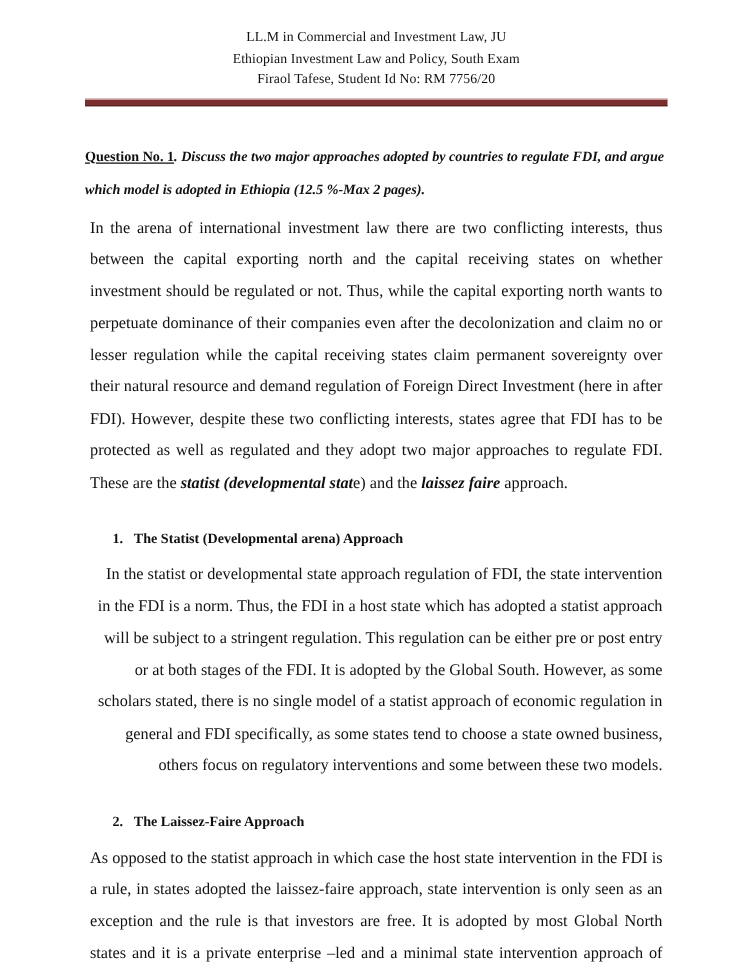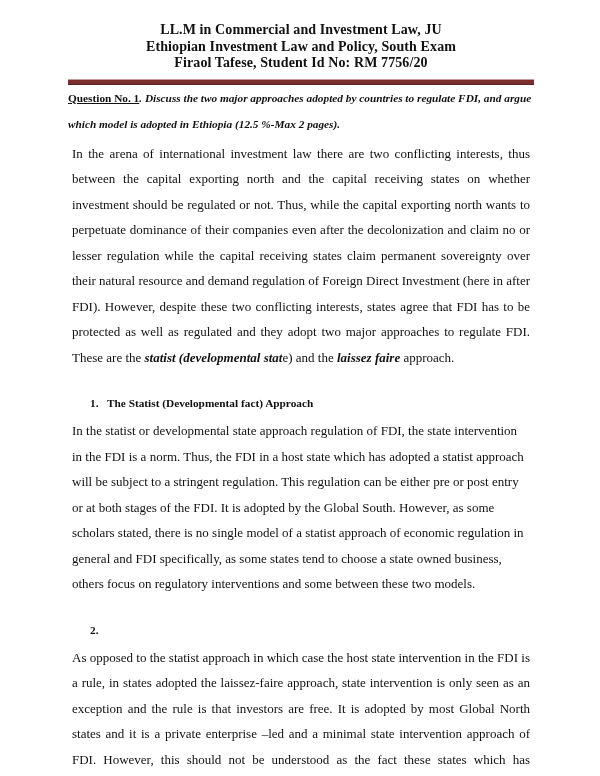--- a/index.html
+++ b/index.html
@@ -30,38 +30,39 @@
     top: 0;
     width: 466px;
   }
 
   
   .doc-header {
     padding-top: 22px;
     text-align: center;
   }
   .doc-header .hline {
-    font-weight: bold;
-    font-size: 14px;
+    font-weight: normal;
+    font-size: 11px;
     line-height: 16.5px;
     letter-spacing: 0.1px;
     white-space: nowrap;
   }
 
   .header-rule {
     margin-top: 7px;
     height: 6px;
     background: #7b2e2e;
     border-top: 1px solid #c79a9a;
     border-bottom: 1px solid #5d2020;
     box-sizing: border-box;
   }
 
   
   .question-block {
+    margin-top: 28px;
     font-size: 11.3px;
     line-height: 26px;
     text-align: left;
   }
   .q-label {
     font-weight: bold;
     text-decoration: underline;
   }
   .q-prompt {
     font-weight: bold;
@@ -70,21 +71,21 @@
 
   
   p.body {
     margin: 4px;
     font-size: 13px;
     line-height: 25.5px;
     text-align: justify;
     text-justify: inter-word;
   }
   p.body.left {
-    text-align: left;
+    text-align: right;
   }
   .para-gap-1 { margin-top: 22px; }
   .para-gap-2 { margin-top: 20px; }
 
   .bi { font-weight: bold; font-style: italic; }
 
   
   .num-heading {
     margin-top: 22px;
     margin-bottom: 0;
@@ -120,25 +121,26 @@
 
     <div class="question-block">
       <span class="q-label">Question No. 1</span><span class="q-prompt">.</span>
       <span class="q-prompt">Discuss the two major approaches adopted by countries to regulate FDI, and argue which model is adopted in Ethiopia (12.5 %-Max 2 pages).</span>
     </div>
 
     <p class="body para-gap-1"><span>In the arena of international investment law there are two conflicting interests, thus between the capital exporting north and the capital receiving states on whether investment should be regulated or not. Thus, while the capital exporting north wants to perpetuate dominance of their companies even after the decolonization and claim no or lesser regulation while the capital receiving states claim permanent sovereignty over their natural resource and demand regulation of Foreign Direct Investment (here in after FDI). However, despite these two conflicting interests, states agree that FDI has to be protected as well as regulated and they adopt two major approaches to regulate FDI. These are the </span><span class="bi">statist (developmental stat</span><span>e) and the </span><span class="bi">laissez faire</span><span> approach.</span></p>
 
     <div class="num-heading">
       <span class="marker">1.</span>
-      <span class="htext">The Statist (Developmental fact) Approach</span>
+      <span class="htext">The Statist (Developmental arena) Approach</span>
     </div>
 
     <p class="body left para-gap-2">In the statist or developmental state approach regulation of FDI, the state intervention in the FDI is a norm. Thus, the FDI in a host state which has adopted a statist approach will be subject to a stringent regulation. This regulation can be either pre or post entry or at both stages of the FDI. It is adopted by the Global South. However, as some scholars stated, there is no single model of a statist approach of economic regulation in general and FDI specifically, as some states tend to choose a state owned business, others focus on regulatory interventions and some between these two models.</p>
 
     <div class="num-heading">
       <span class="marker">2.</span>
+      <span class="htext">The Laissez-Faire Approach</span>
     </div>
 
     <p class="body para-gap-2">As opposed to the statist approach in which case the host state intervention in the FDI is a rule, in states adopted the laissez-faire approach, state intervention is only seen as an exception and the rule is that investors are free. It is adopted by most Global North states and it is a private enterprise –led and a minimal state intervention approach of FDI. However, this should not be understood as the fact these states which has subscribed to the laissez faire approach cannot</p>
 
   </div>
 </div>
 
 </body></html>

